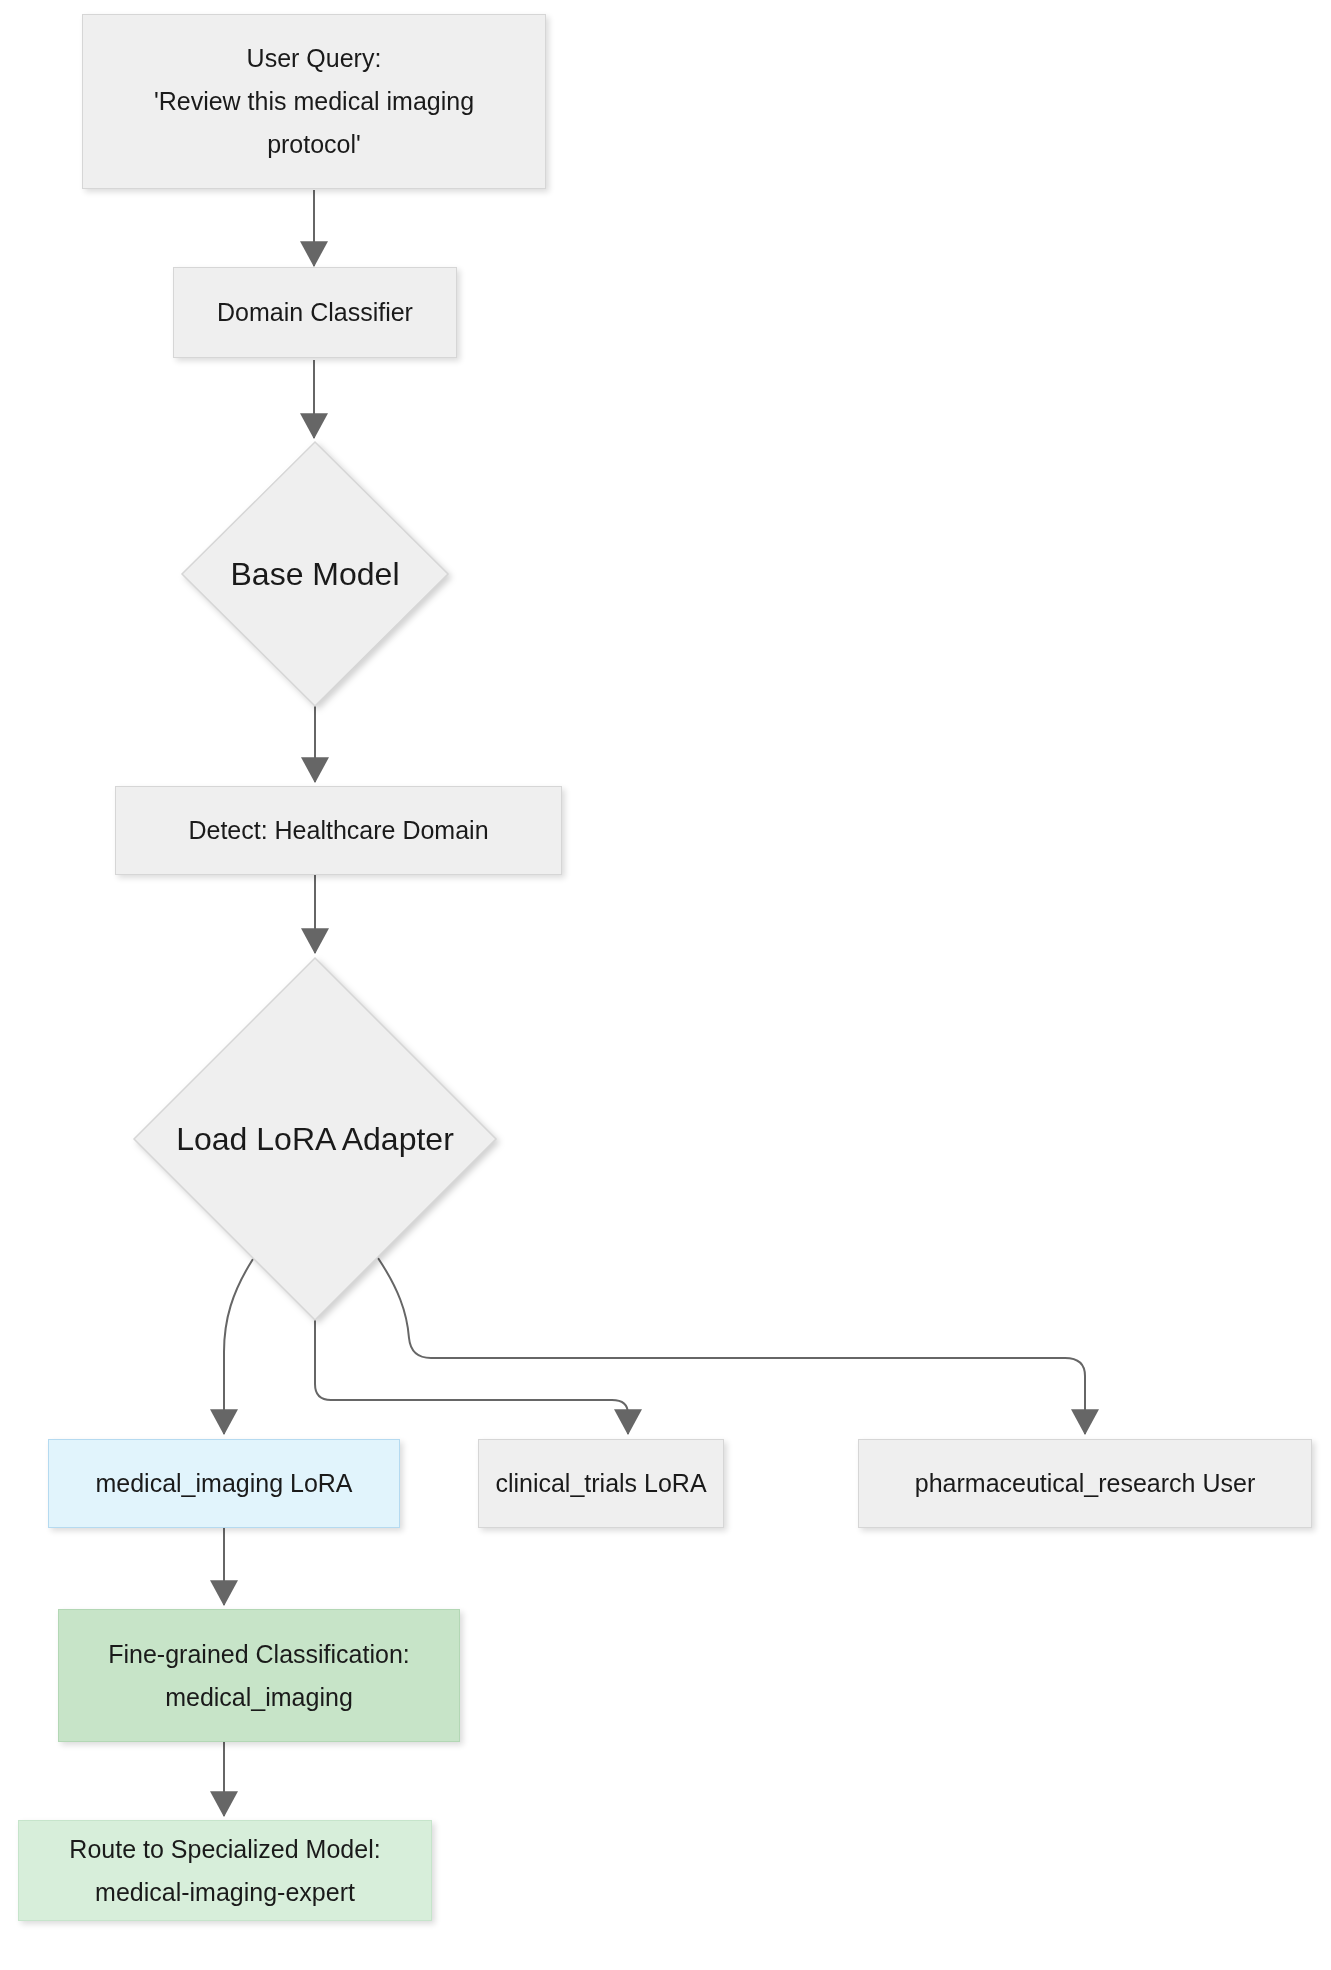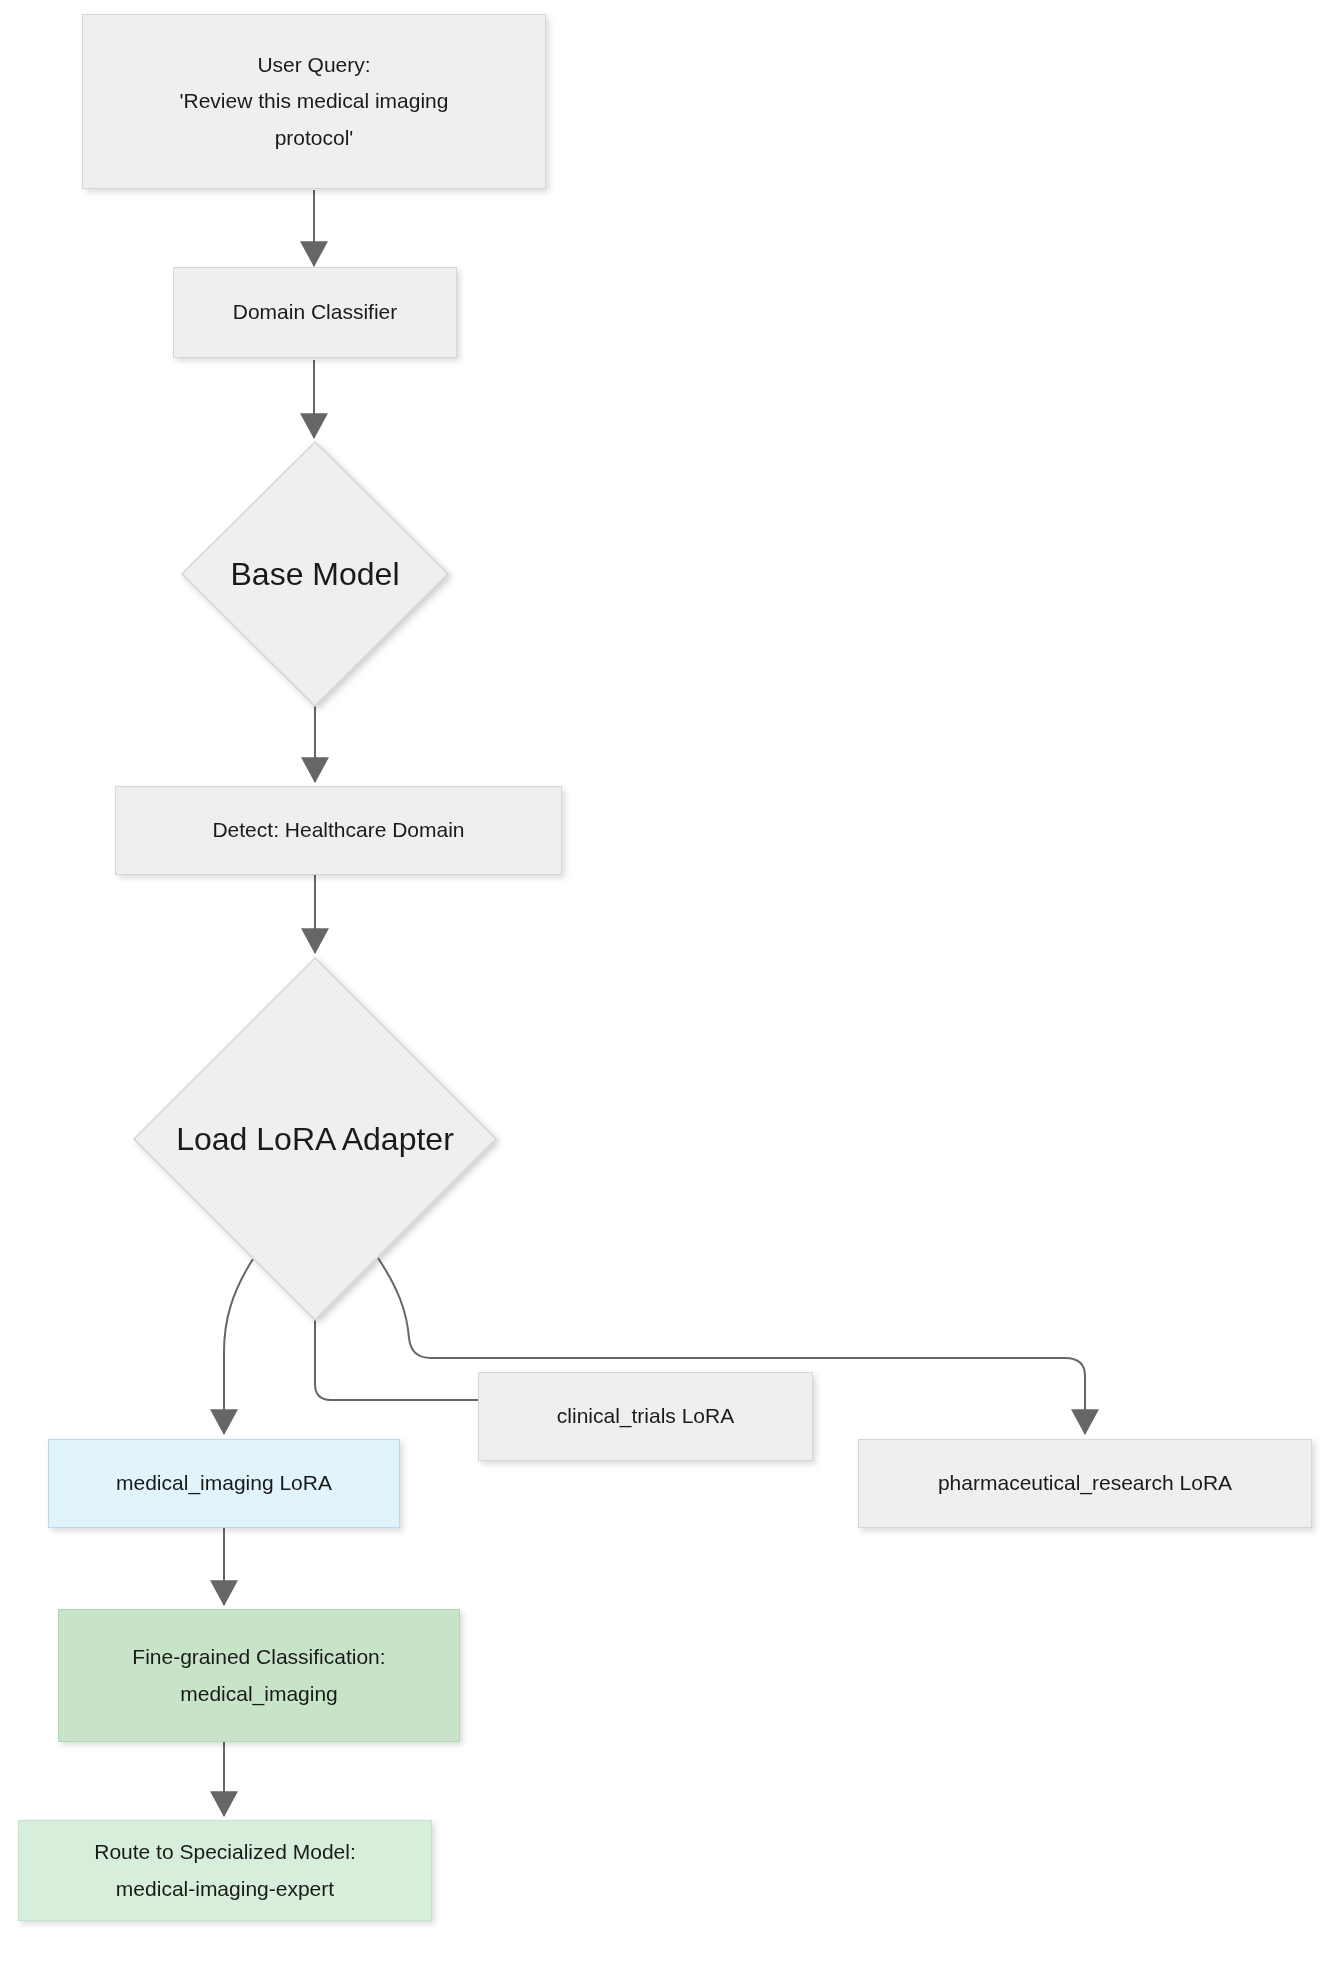--- a/index.html
+++ b/index.html
@@ -18,21 +18,21 @@
   }
   svg.edges{position:absolute;left:0;top:0;width:1331px;height:1970px;}
   .edge{fill:none;stroke:var(--edge-stroke);stroke-width:2px;}
   .diamond{
     fill:var(--node-fill);stroke:var(--node-stroke);stroke-width:1.5px;
     filter:drop-shadow(3px 3px 3px rgba(0,0,0,0.18));
   }
   .node{
     position:absolute; box-sizing:border-box;
     display:flex; flex-direction:column; align-items:center; justify-content:center;
-    text-align:center; font-size:21px; line-height:1.72;
+    text-align:center; font-size:25px; line-height:1.72;
     box-shadow:3px 3px 6px rgba(0,0,0,0.14);
   }
   .node.gray {background:var(--node-fill); border:1px solid var(--node-stroke);}
   .node.blue {background:var(--blue-fill); border:1px solid var(--blue-stroke);}
   .node.green-dark {background:var(--green-dark-fill); border:1px solid var(--green-dark-stroke);}
   .node.green-light{background:var(--green-light-fill);border:1px solid var(--green-light-stroke);}
   .diamond-label{
     position:absolute; display:flex; align-items:center; justify-content:center;
     text-align:center; font-size:32px;
   }
@@ -78,26 +78,26 @@
   <div class="node gray" style="left:115px;top:786px;width:447px;height:89px;">
     <div>Detect: Healthcare Domain</div>
   </div>
 
   <div class="diamond-label" style="left:134px;top:1116px;width:362px;height:46px;">Load LoRA Adapter</div>
 
   <div class="node blue" style="left:48px;top:1439px;width:352px;height:89px;">
     <div>medical_imaging LoRA</div>
   </div>
 
-  <div class="node gray" style="left:478px;top:1372px;width:335px;height:89px;">
+  <div class="node gray" style="left:478px;top:1439px;width:246px;height:89px;">
     <div>clinical_trials LoRA</div>
   </div>
 
   <div class="node gray" style="left:858px;top:1439px;width:454px;height:89px;">
-    <div>pharmaceutical_research LoRA</div>
+    <div>pharmaceutical_research User</div>
   </div>
 
   <div class="node green-dark" style="left:23px;top:1609px;width:402px;height:133px;margin-left:35px;">
     <div>Fine-grained Classification:</div>
     <div>medical_imaging</div>
   </div>
 
   <div class="node green-light" style="left:18px;top:1820px;width:414px;height:101px;">
     <div>Route to Specialized Model:</div>
     <div>medical-imaging-expert</div>

